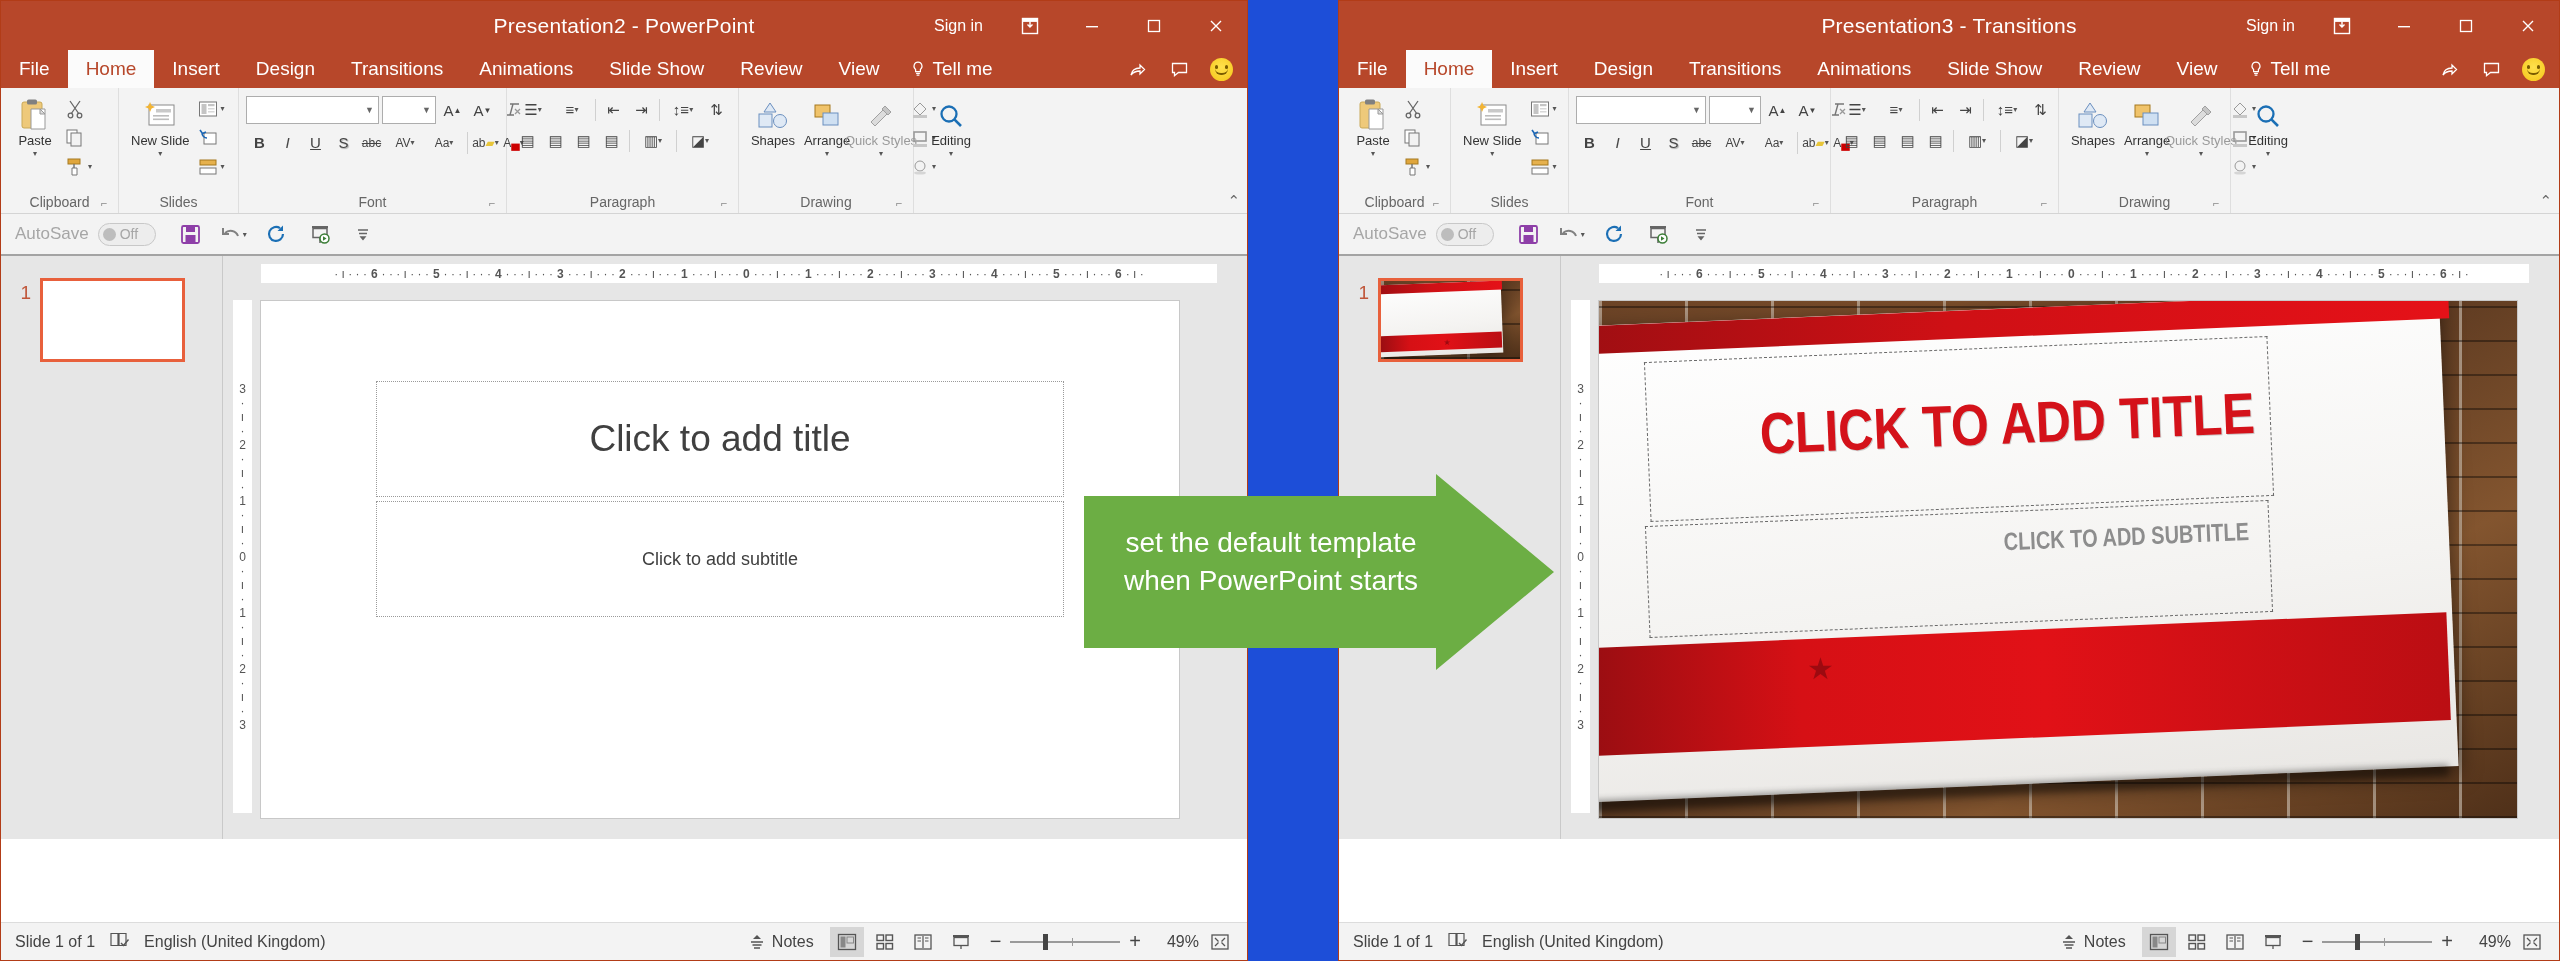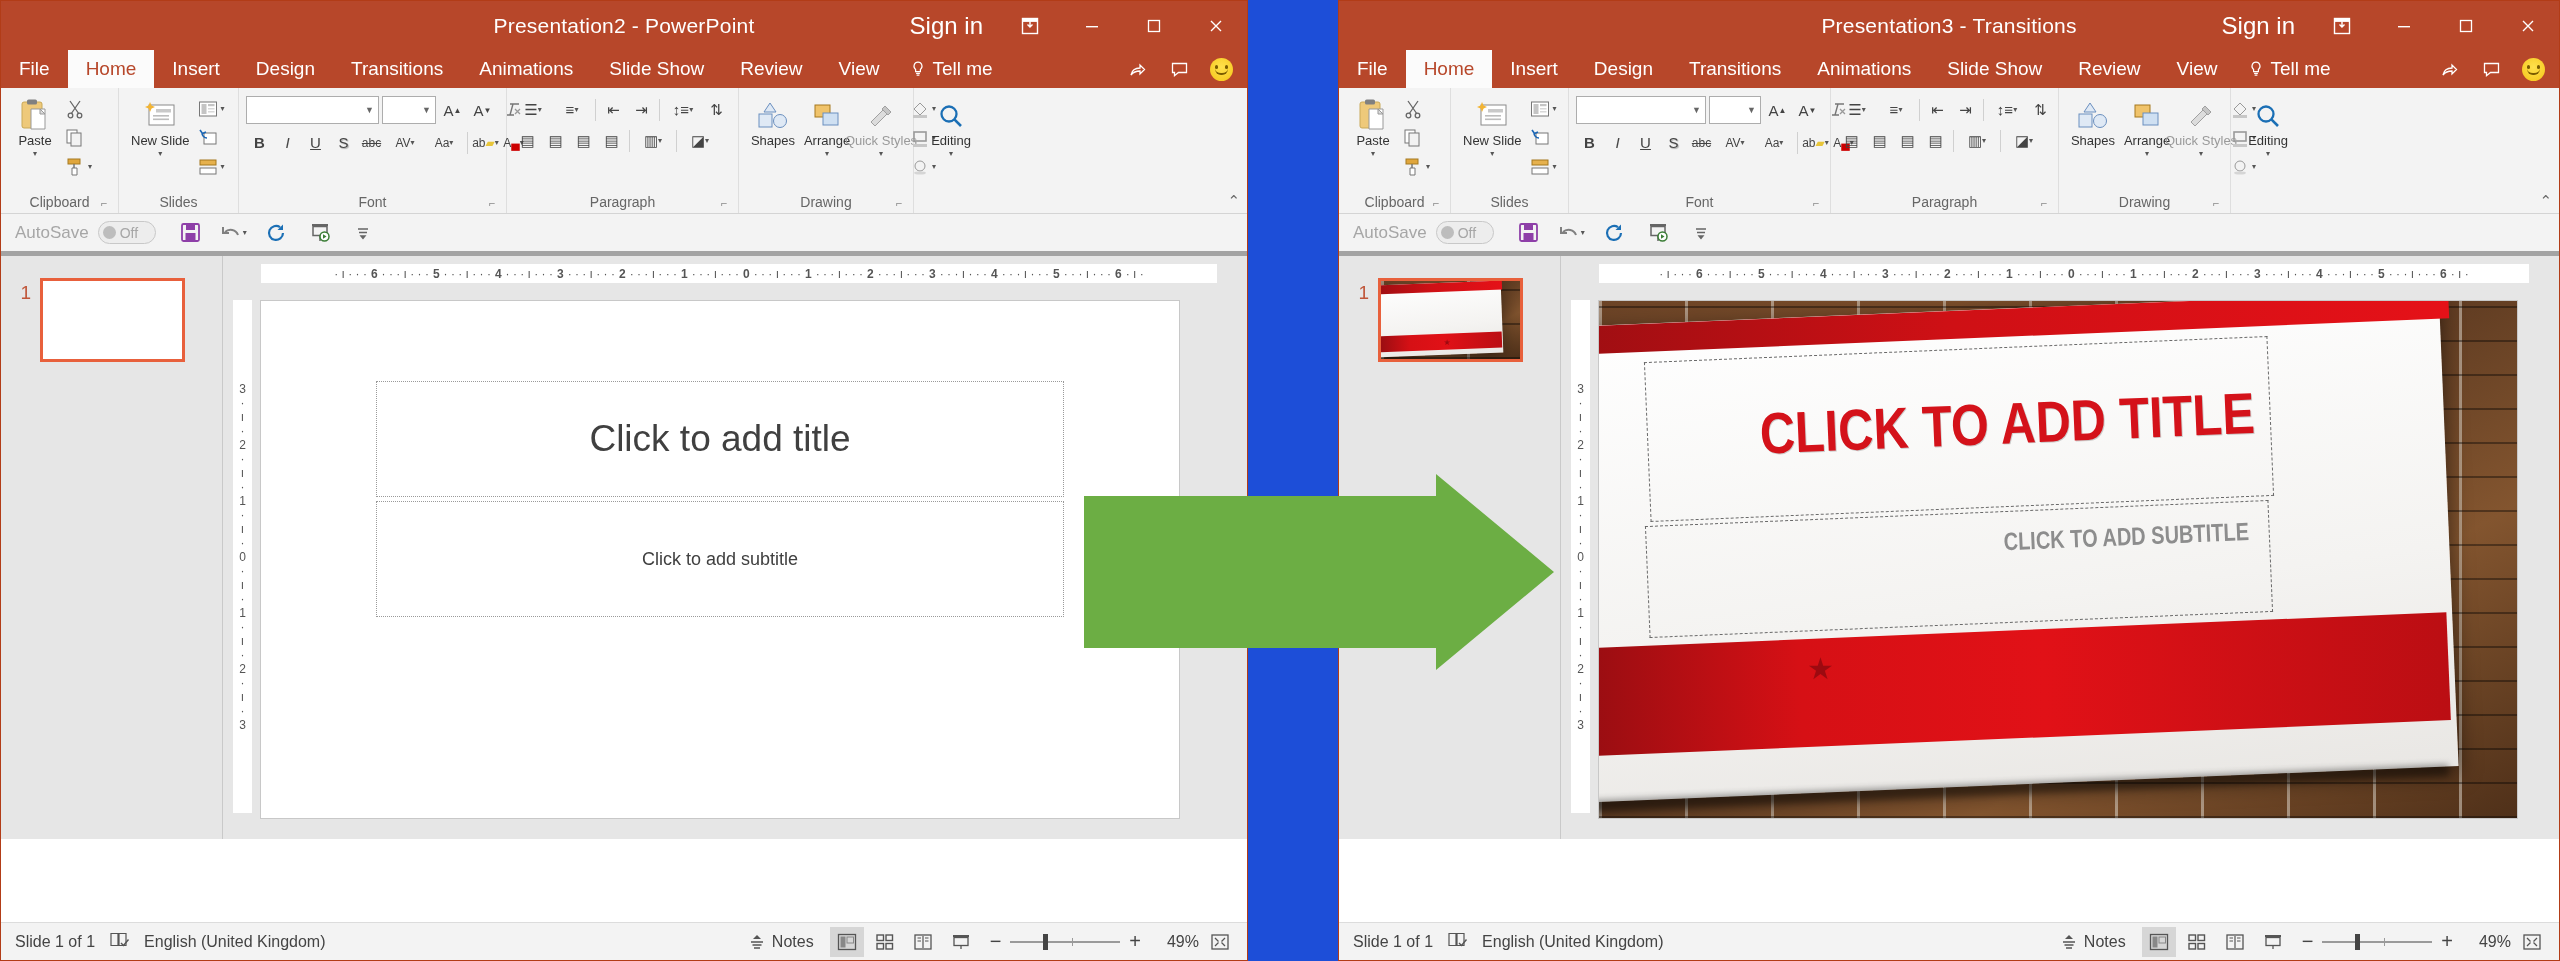--- a/index.html
+++ b/index.html
@@ -25,21 +25,21 @@
     position: relative; height: 49px; background: #b7472a;
     display: flex; align-items: center; justify-content: center;
   }
   .title-text {
     color: #fff; font-size: 21px; letter-spacing: .2px; white-space: nowrap;
   }
   .titlebar-right {
     position: absolute; right: 0; top: 0; height: 49px;
     display: flex; align-items: center;
   }
-  .signin { color:#fff; font-size: 24px; padding: 0 16px; white-space: nowrap; }
+  .signin { color:#fff; font-size: 16px; padding: 0 16px; white-space: nowrap; }
   .tb-btn {
     width: 62px; height: 49px; display:flex; align-items:center; justify-content:center;
     color:#fff;
   }
   .ribbondisp svg { display:block; }
 
   
   .tabstrip {
     height: 38px; background:#b7472a; display:flex; align-items:center;
     position: relative;
@@ -118,21 +118,21 @@
 
   .sep { width:1px; height:22px; background:#d0d0d0; margin:0 3px; }
 
   .collapse-ribbon {
     position:absolute; right:7px; bottom:3px; color:#666; font-size:15px;
   }
 
   
   .qat {
     height:42px; background:#f3f3f3; display:flex; align-items:center;
-    padding-left:14px; gap:3px; border-bottom:5px solid #a3a3a3;
+    padding-left:14px; gap:3px; border-bottom:2px solid #a3a3a3;
   }
   .qat-label { font-size:17px; color:#a6a6a6; margin-right:6px; }
   .toggle {
     width:58px; height:23px; border-radius:12px; border:1px solid #c8c8c8; background:#ededed;
     display:flex; align-items:center; gap:4px; padding-left:4px; margin-right:12px;
   }
   .toggle .knob { width:13px; height:13px; border-radius:50%; background:#bdbdbd; }
   .toggle .tlbl { font-size:14px; color:#a6a6a6; }
   .qbtn { width:40px; height:34px; display:flex; align-items:center; justify-content:center; }
 
@@ -1166,15 +1166,19 @@
             </svg>
         </span>
       </span>
     </div>
   </div>
 
   <div class="arrow-wrap">
     <svg width="470" height="196" viewBox="0 0 470 196">
       <path d="M0,22 L352,22 L352,0 L470,98 L352,196 L352,174 L0,174 Z" fill="#6cae44"></path>
     </svg>
+    <div class="arrow-label">
+      <div class="nobr">set the default template</div>
+      <div class="nobr">when PowerPoint starts</div>
+    </div>
   </div>
 
 </div>
 
 </body></html>

